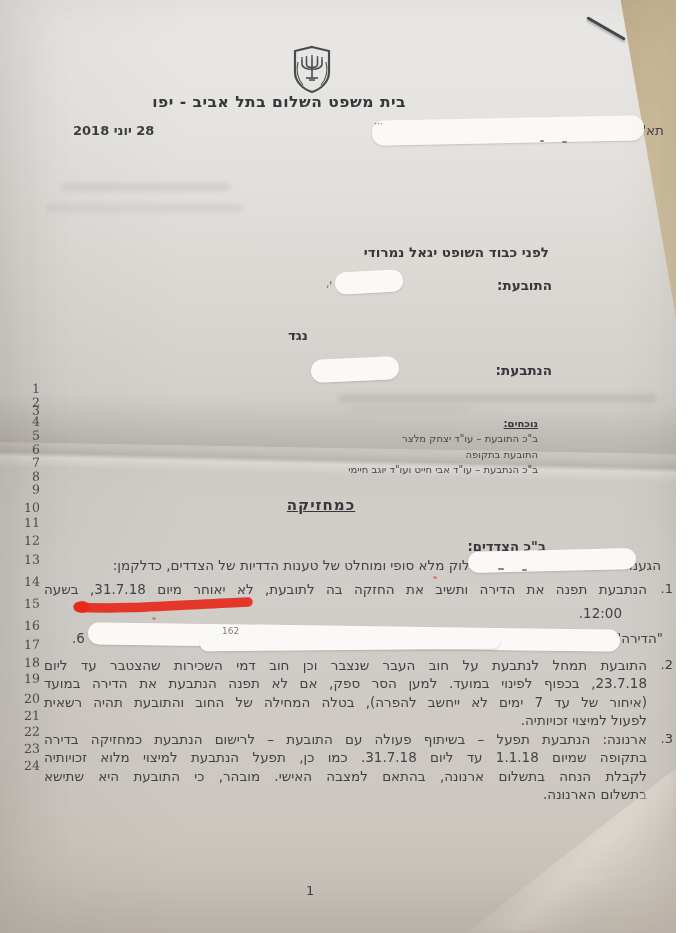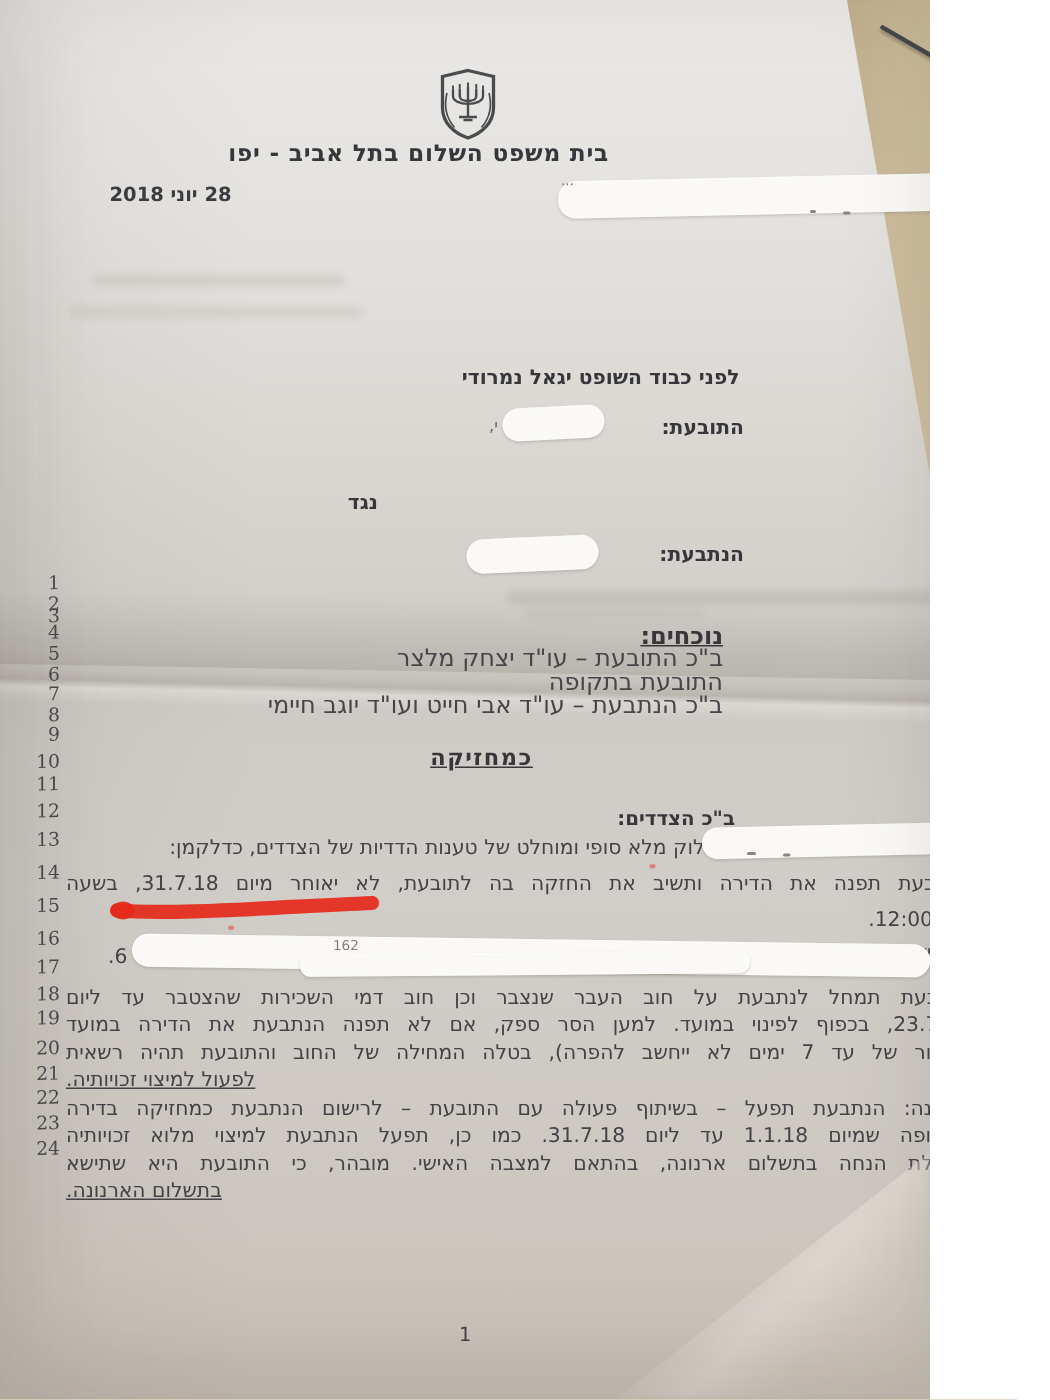--- a/index.html
+++ b/index.html
@@ -1,17 +1,17 @@
 <!DOCTYPE html>
 <html lang="he" style="--marker-red: #e5291b; --table-tan: #c8b795;"><head>
 <meta charset="utf-8">
 <style>
   html,body{margin:0;padding:0;}
   body{width:700px;height:933px;overflow:hidden;font-family:"DejaVu Sans",sans-serif;}
-  #photo{position:relative;width:620px;height:933px;background:var(--table-tan,#c8b795);overflow:hidden;}
+  #photo{position:relative;width:676px;height:933px;background:var(--table-tan,#c8b795);overflow:hidden;}
   #paper{position:absolute;inset:0;background:linear-gradient(180deg,
       #eae8e6 0%, #e5e3e0 14%, #dcd9d5 29%, #d4d1cd 41%, #ccc8c3 47%,
       #cfcbc6 53%, #d1cdc8 64%, #cec9c3 80%, #c9c2ba 100%);}
   #paper-side-shade{position:absolute;inset:0;background:linear-gradient(90deg,rgba(70,60,50,0.05),rgba(0,0,0,0) 28%);}
   .band{position:absolute;left:-12px;right:-12px;pointer-events:none;}
   #prefold-shadow{top:398px;height:50px;transform:rotate(1deg);
      background:linear-gradient(180deg,rgba(95,88,78,0) 0%,rgba(95,88,78,0.10) 60%,rgba(95,88,78,0.17) 100%);}
   #fold-crease{top:443px;height:32px;transform:rotate(1.4deg);
      background:linear-gradient(180deg,rgba(255,255,255,0) 0%,rgba(140,133,124,0.10) 30%,rgba(118,110,100,0.22) 52%,rgba(250,248,245,0.30) 68%,rgba(255,255,255,0) 100%);}
   #table-corner{position:absolute;top:0;right:0;width:78px;height:318px;
@@ -32,27 +32,27 @@
   .remnant{position:absolute;direction:rtl;color:#6d6963;font-size:9px;white-space:nowrap;}
   #emblem{position:absolute;left:289px;top:44px;}
   #court-name{left:160px;top:93px;width:246px;text-align:center;font-size:15.5px;letter-spacing:0.5px;}
   #case-label{right:12px;top:122px;font-size:13.5px;}
   #case-remnant{right:48px;top:123px;font-size:13px;color:#4a4a4e;}
   #doc-date{left:46px;top:123px;font-size:13px;font-weight:600;color:#3c3c40;margin-left:27px;}
   #judge-line{right:127px;top:244px;font-size:13.5px;}
   #plaintiff-label{right:124px;top:277px;font-size:13.5px;}
   #versus{right:368px;top:327px;font-size:13.5px;}
   #defendant-label{right:124px;top:362px;font-size:13.5px;}
-  #attendees{position:absolute;right:138px;top:416px;direction:rtl;font-size:16px;color:#46464a;line-height:15.3px;}
+  #attendees{position:absolute;right:138px;top:416px;direction:rtl;font-size:10px;color:#46464a;line-height:15.3px;}
   #attendees .heading{font-weight:bold;text-decoration:underline;color:#37373b;}
   #protocol-heading{left:273px;top:496px;width:96px;text-align:center;font-size:15px;letter-spacing:1px;text-decoration:underline;}
   #speaker{right:130px;top:539px;font-size:13.2px;}
   #body-block{position:absolute;left:44px;top:556px;width:631px;direction:rtl;font-size:13.5px;color:#434347;}
   .jline{text-align:justify;text-align-last:justify;height:18.5px;line-height:18.5px;white-space:normal;}
-  .rline{text-align:left;height:18.5px;line-height:18.5px;text-decoration:underline;}
+  .rline{text-align:right;height:18.5px;line-height:18.5px;}
   #intro-line{padding-left:0;padding-right:14px;height:20px;line-height:19px;}
   .spacer{display:inline-block;width:140px;}
   .para{position:relative;padding-right:28px;}
   .pnum{position:absolute;right:2px;top:1px;font-size:13px;color:#3f3f43;}
   #para1{margin-top:4px;}
   #time-line{margin-top:5px;margin-left:0;margin-right:25px;text-align:right;height:18px;line-height:18px;}
   #apt-row{position:relative;margin-top:6px;height:24px;line-height:20px;padding:0 12px 0 28px;display:flex;justify-content:space-between;}
   #para2{margin-top:4px;}
   #para3{margin-top:0px;}
   #line-numbers{position:absolute;left:0;top:0;width:40px;transform:skewY(-1deg);}

